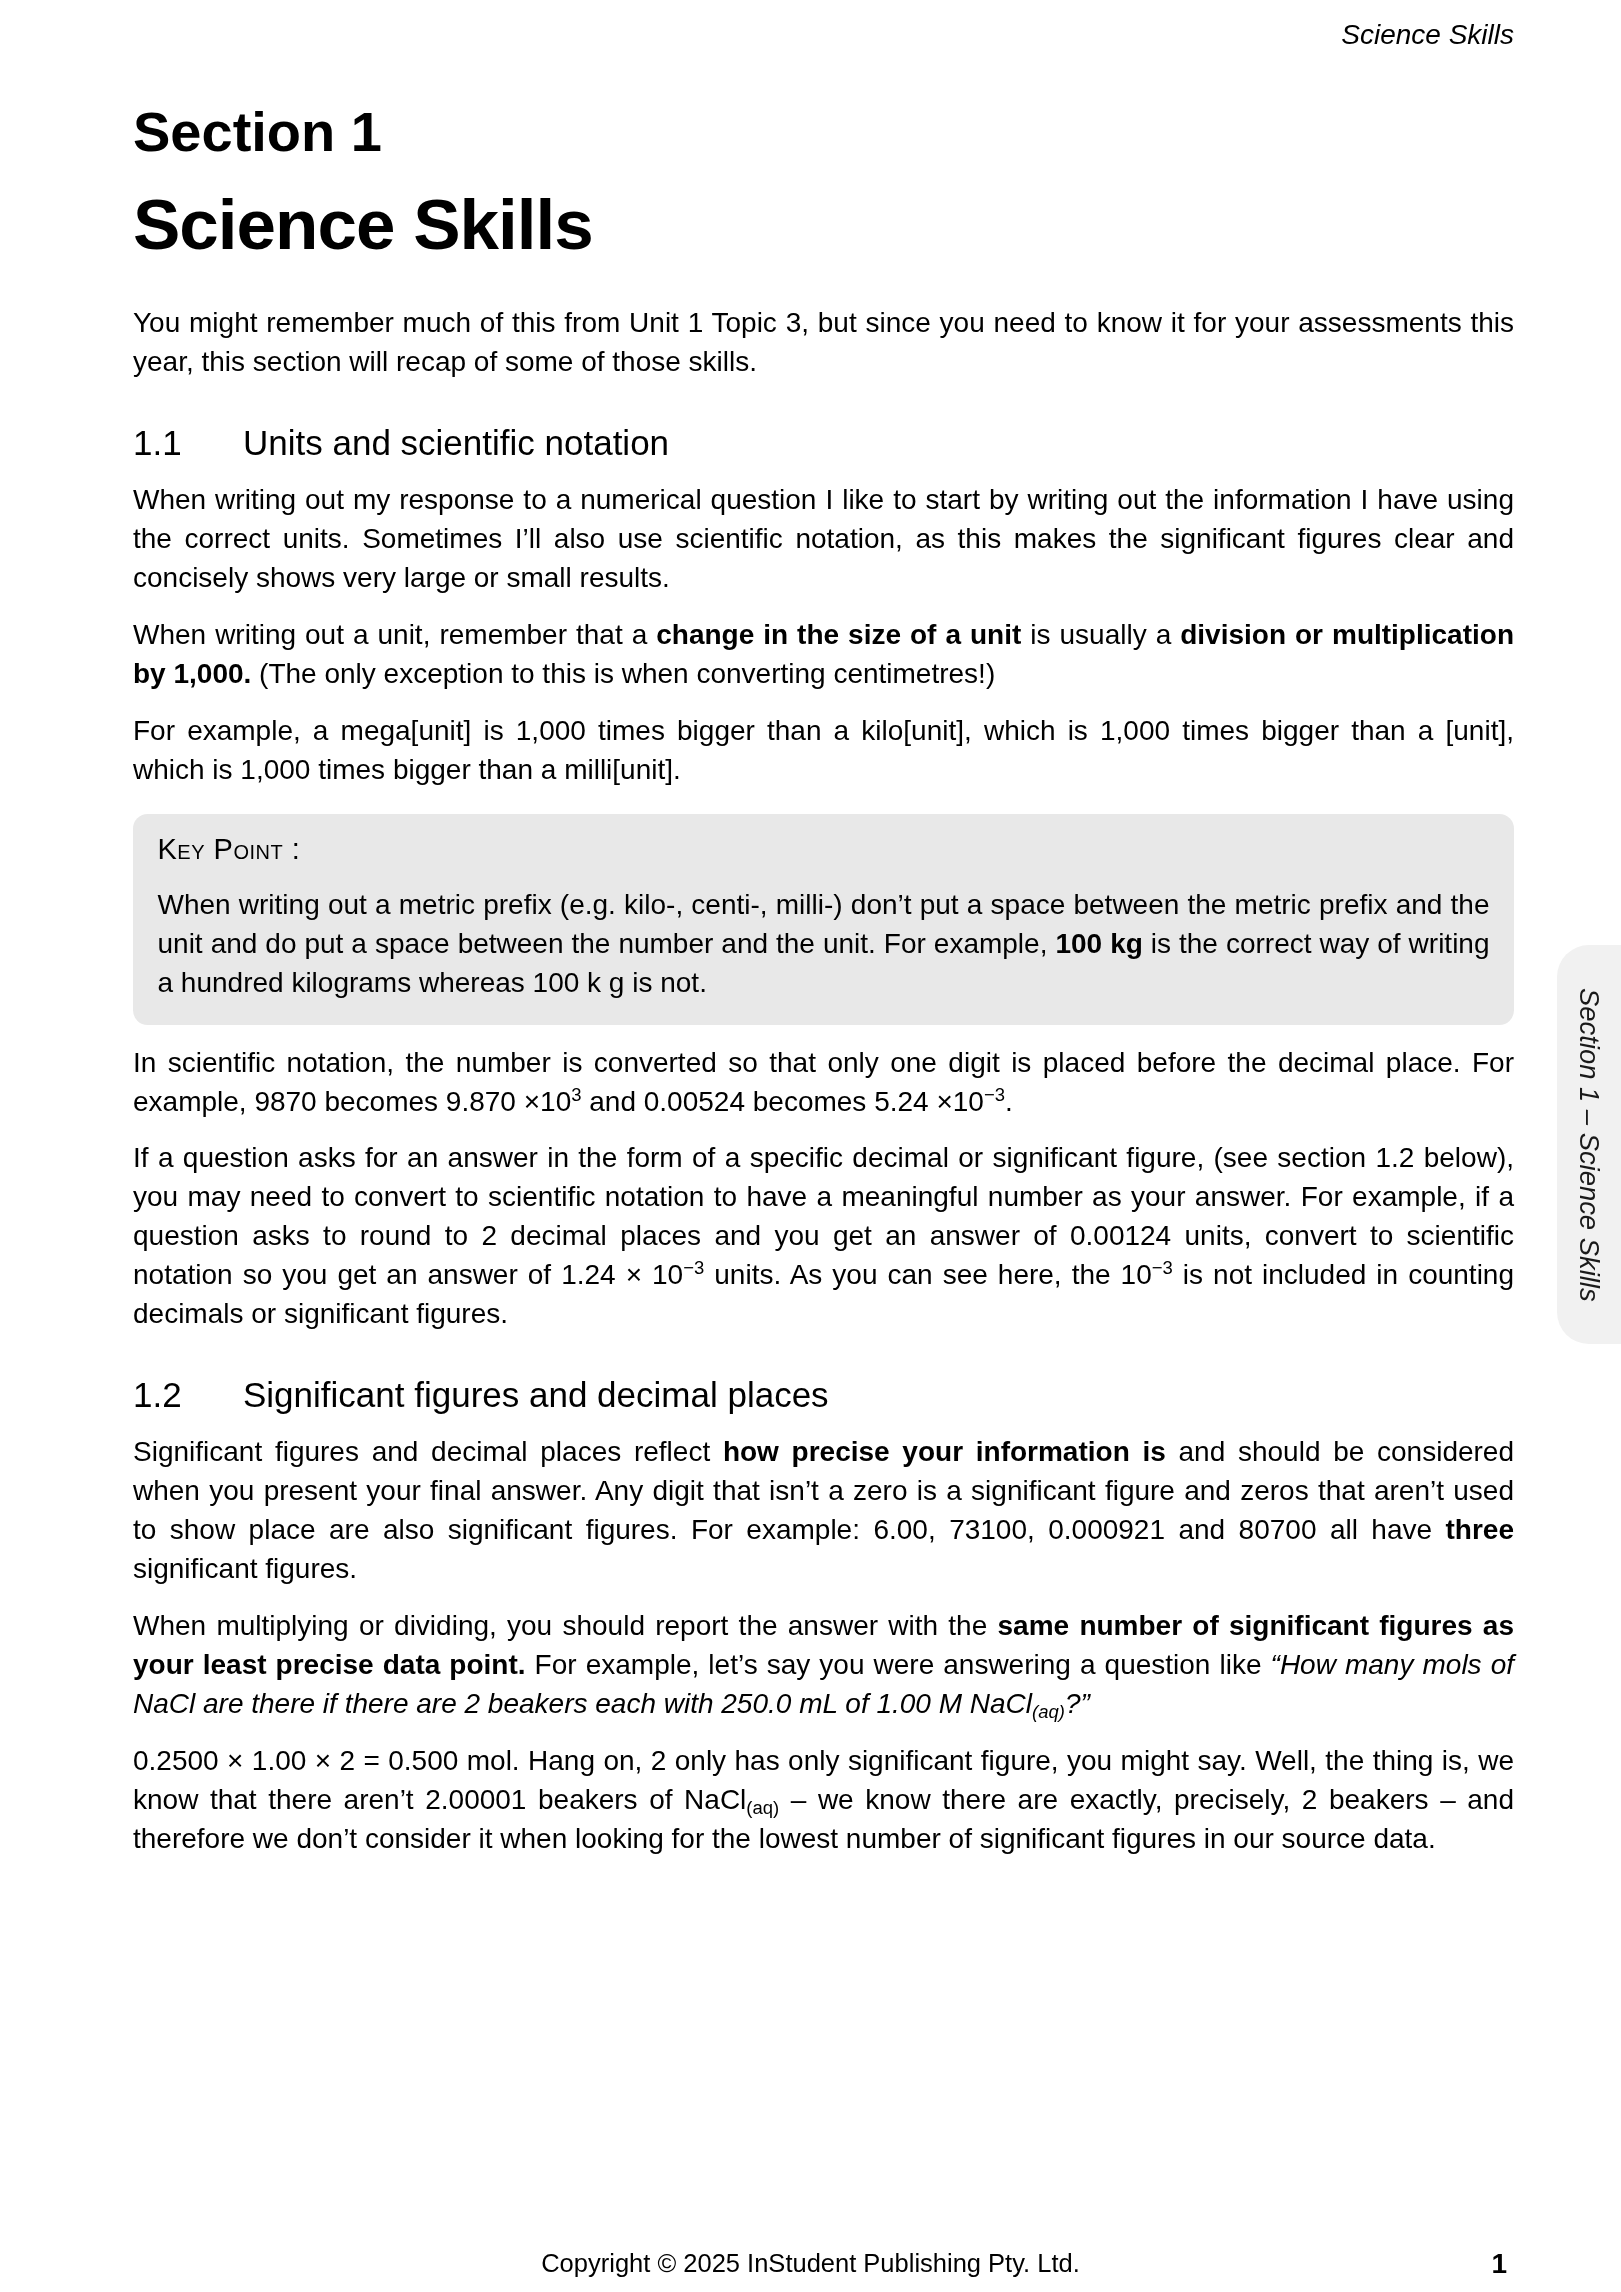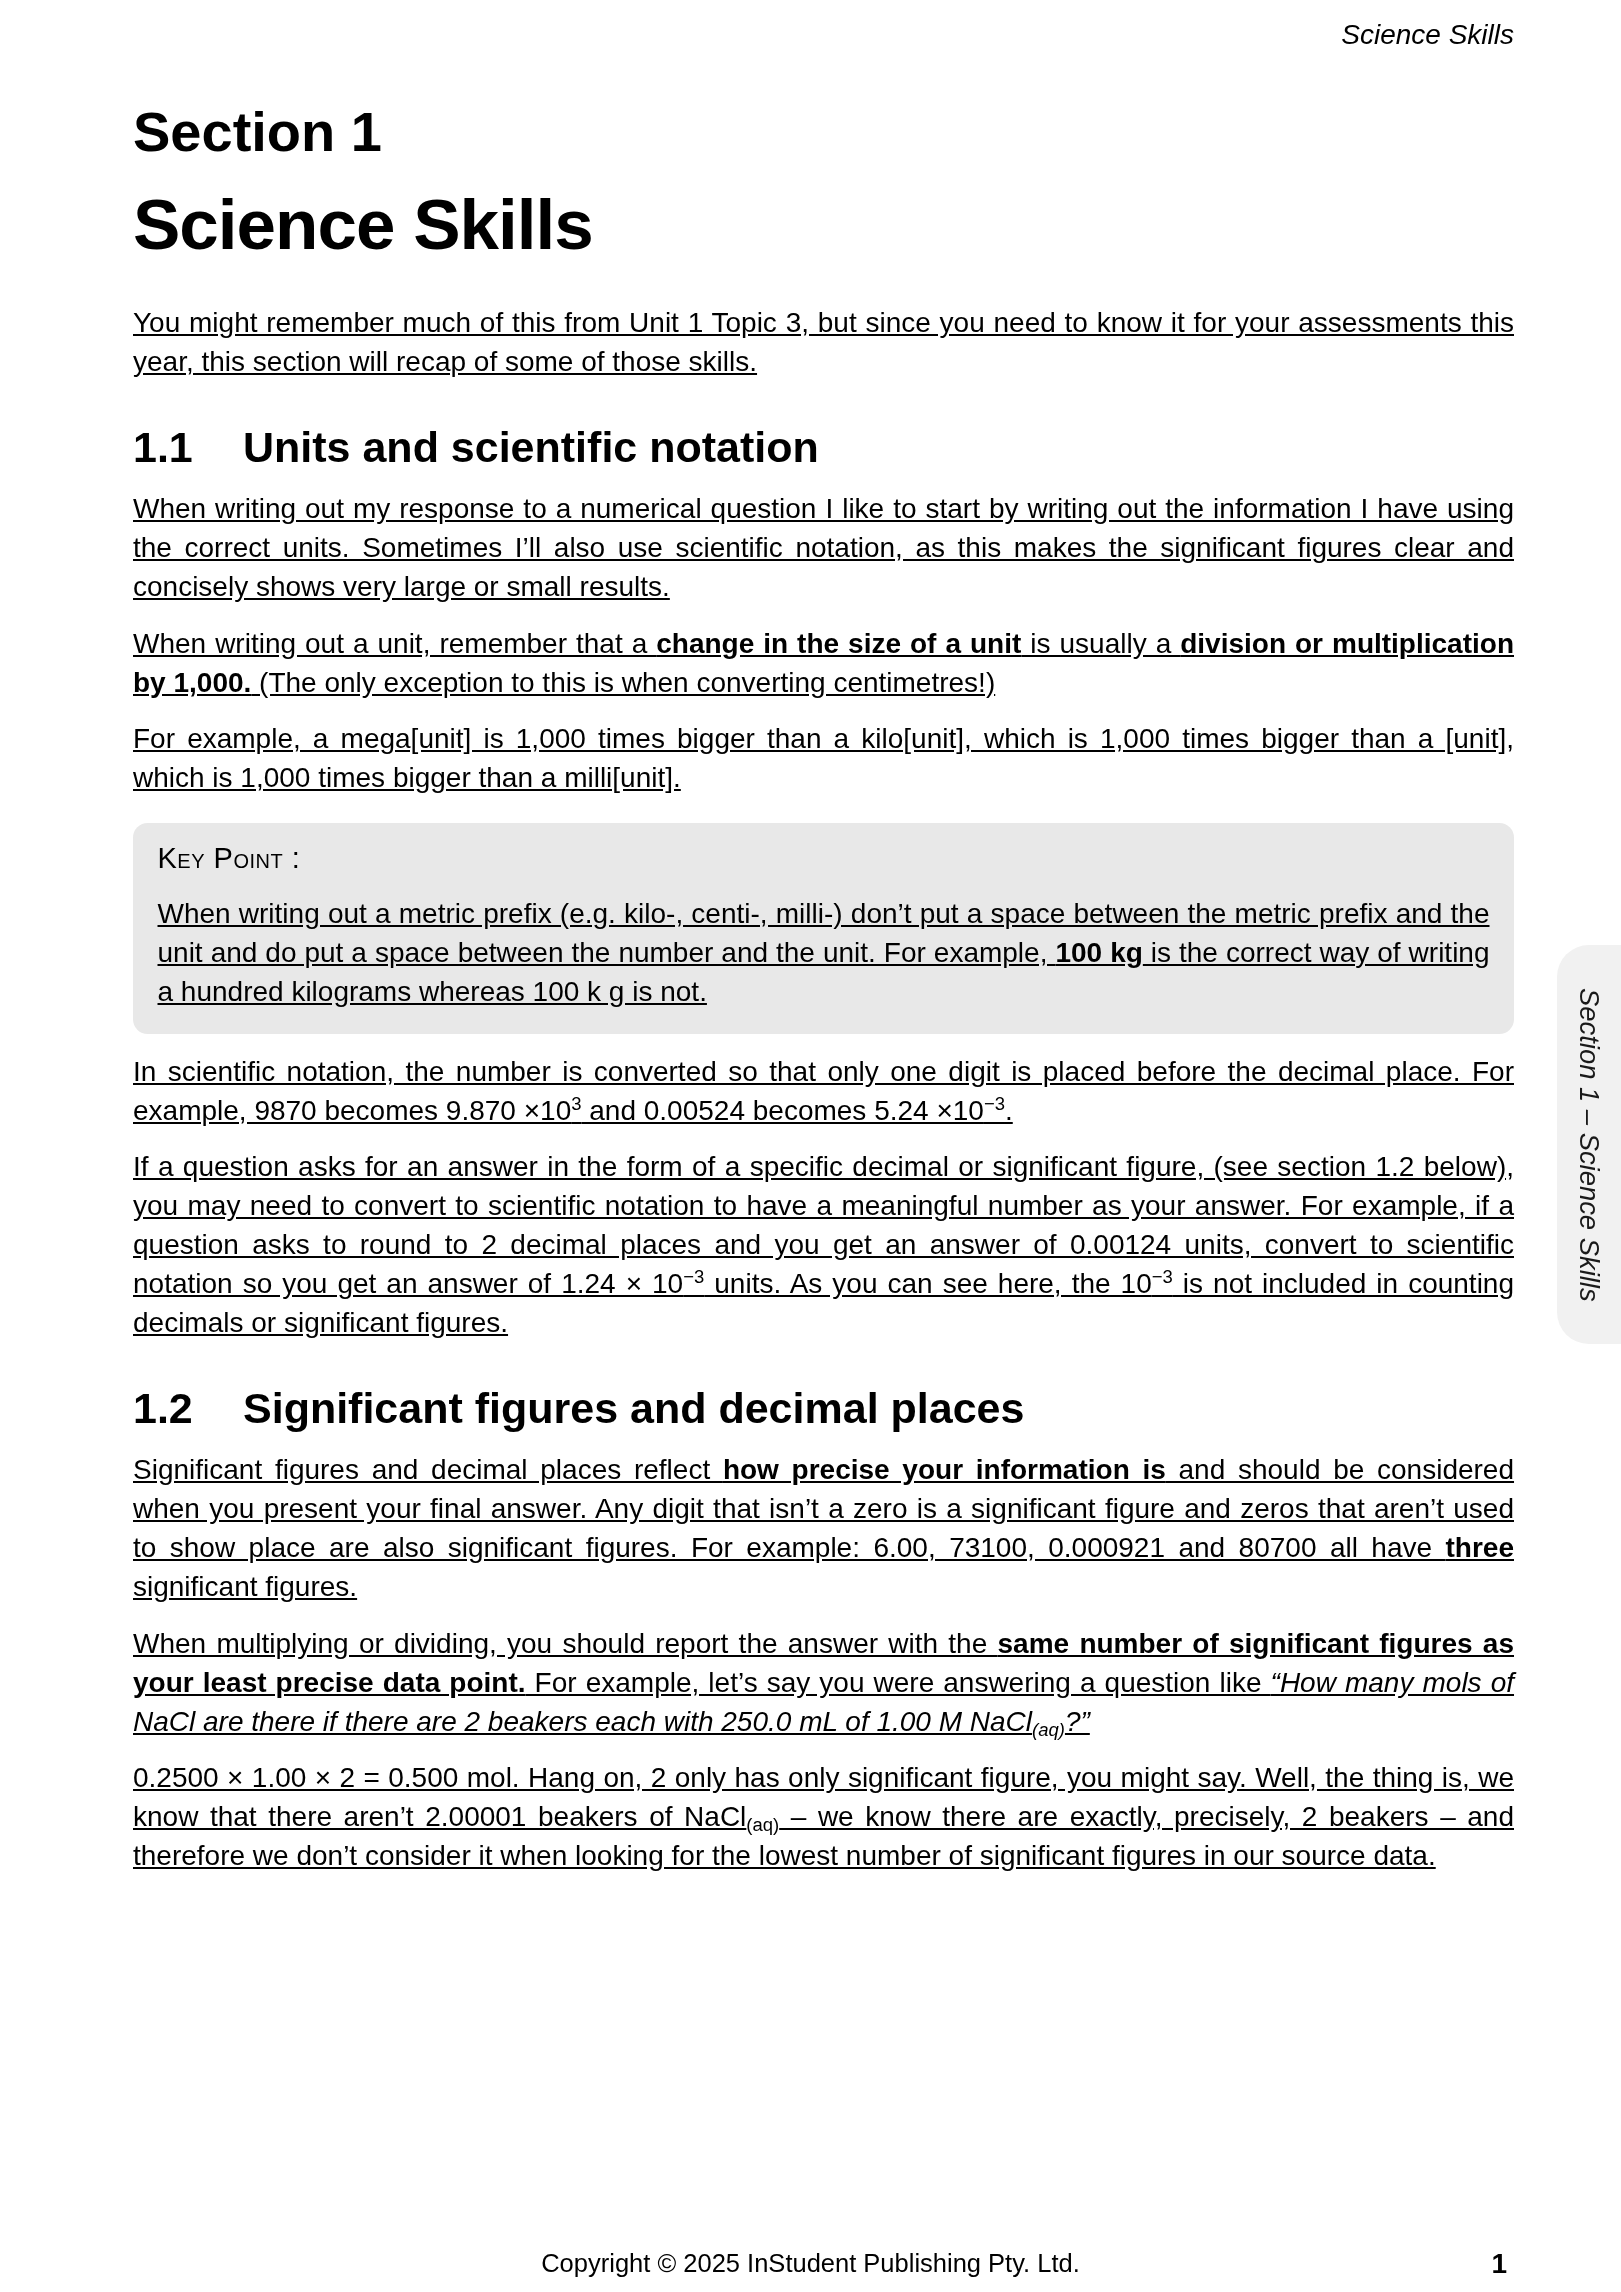--- a/index.html
+++ b/index.html
@@ -33,27 +33,26 @@
     font-size: 71px;
     font-weight: bold;
     line-height: 1.05;
     letter-spacing: -1px;
   }
   .body-p {
     margin: 17.6px 0 0 0;
     font-size: 28px;
     line-height: 39px;
     text-align: justify;
-    text-decoration: underline;
   }
   .intro { margin-top: 41px; }
   .sec-heading {
     margin: 43px 0 5.9px 0;
-    font-size: 43px;
-    font-weight: bold;
+    font-size: 35px;
+    font-weight: normal;
     line-height: 1.1;
   }
   .sec-num {
     display: inline-block;
     min-width: 110px;
   }
   .keypoint {
     margin-top: 25.5px;
     background: var(--kp-bg, #e8e8e8);
     border-radius: 14.7px;

